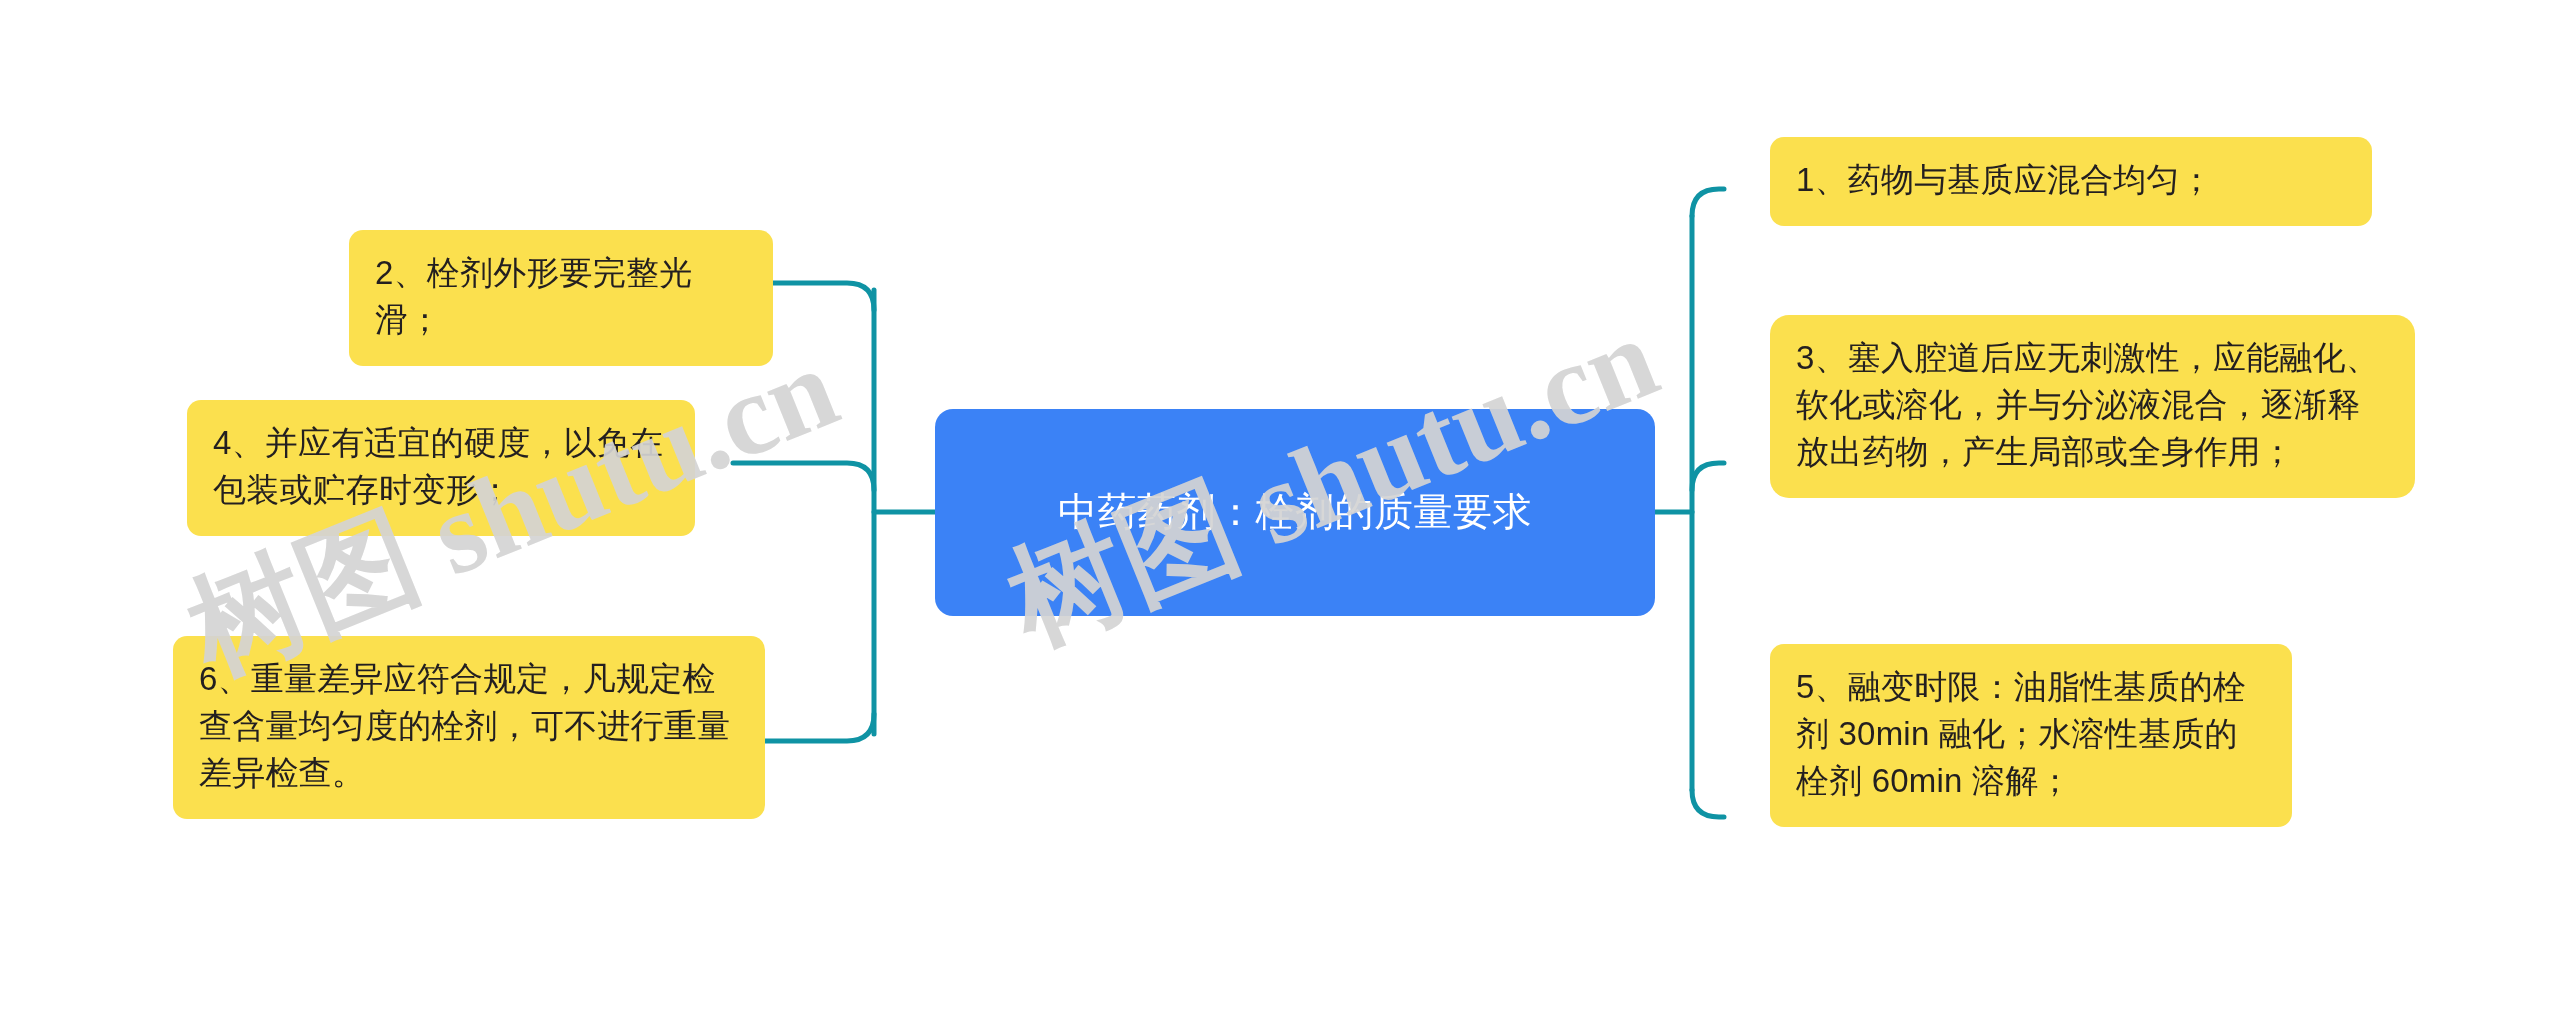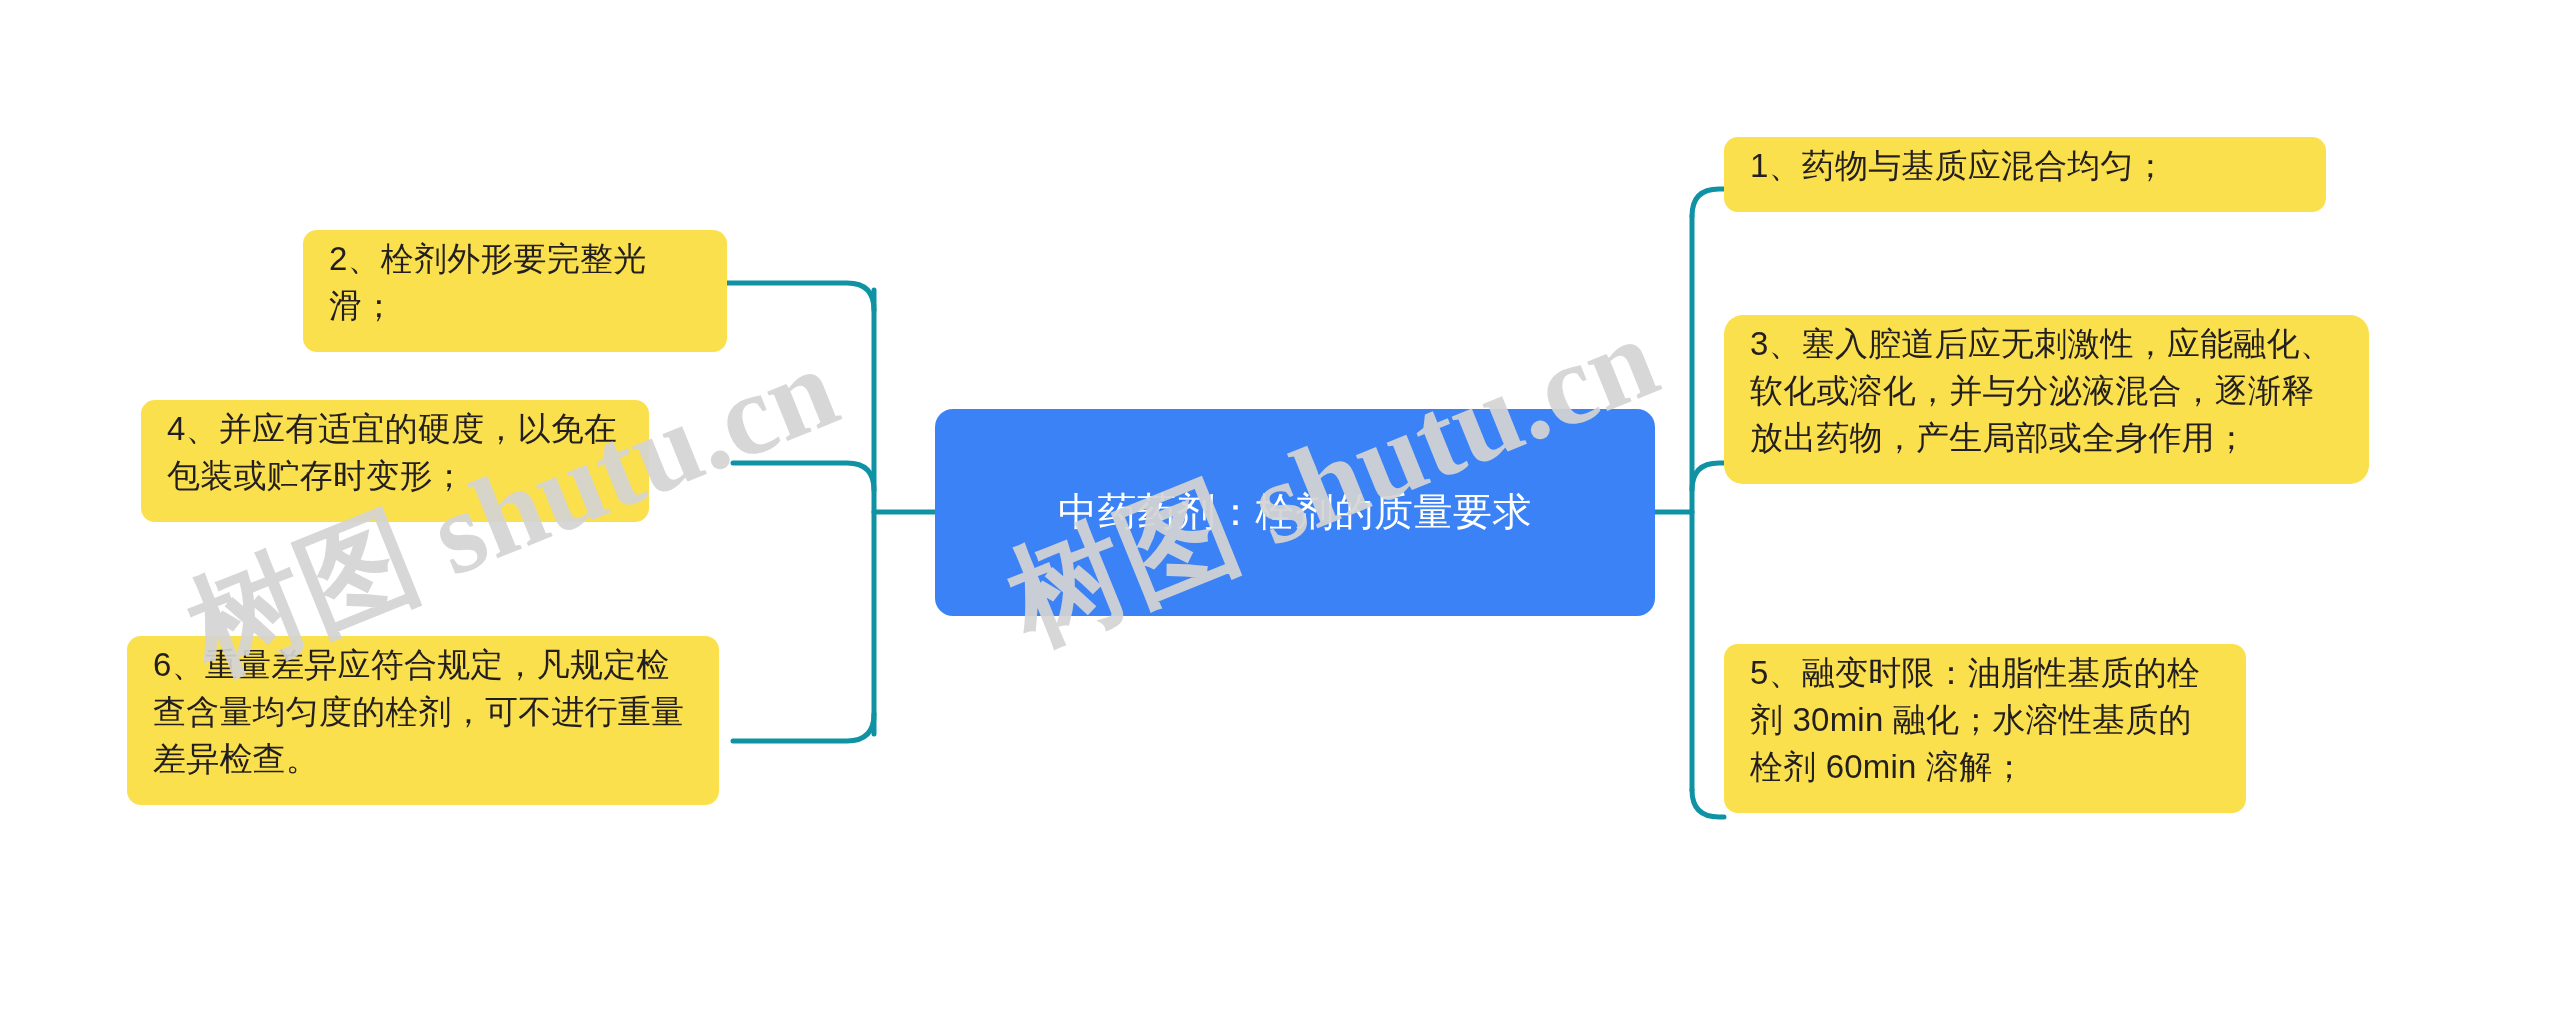--- a/index.html
+++ b/index.html
@@ -70,22 +70,23 @@
     display: block;
     white-space: pre-wrap;
   }
 
   .branch-node {
     background: #FBE04E;
     border-radius: 14px;
     color: #231f20;
     font-size: 33px;
     line-height: 1.42;
-    padding: 6px 26px 22px 26px;
+    padding: 20px 26px 22px 26px;
     letter-spacing: 0.2px;
+    margin-left: 46px;
   }
 
   .root-node {
     background: #3b82f6;
     border-radius: 18px;
     color: #ffffff;
     font-size: 39px;
     line-height: 1.45;
     display: flex;
     align-items: center;

